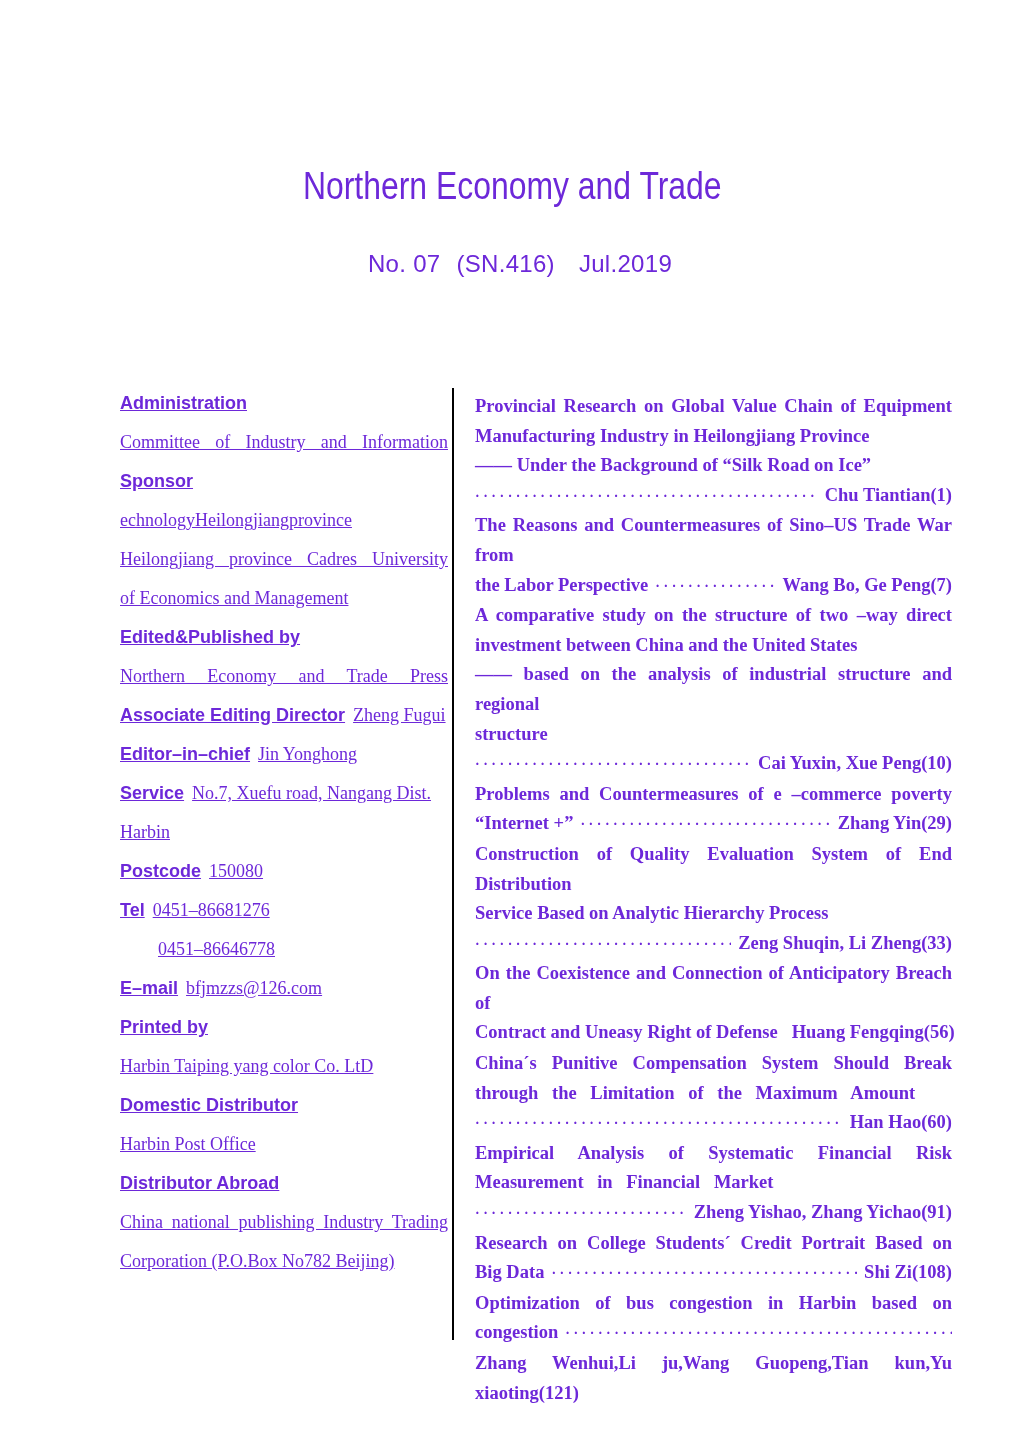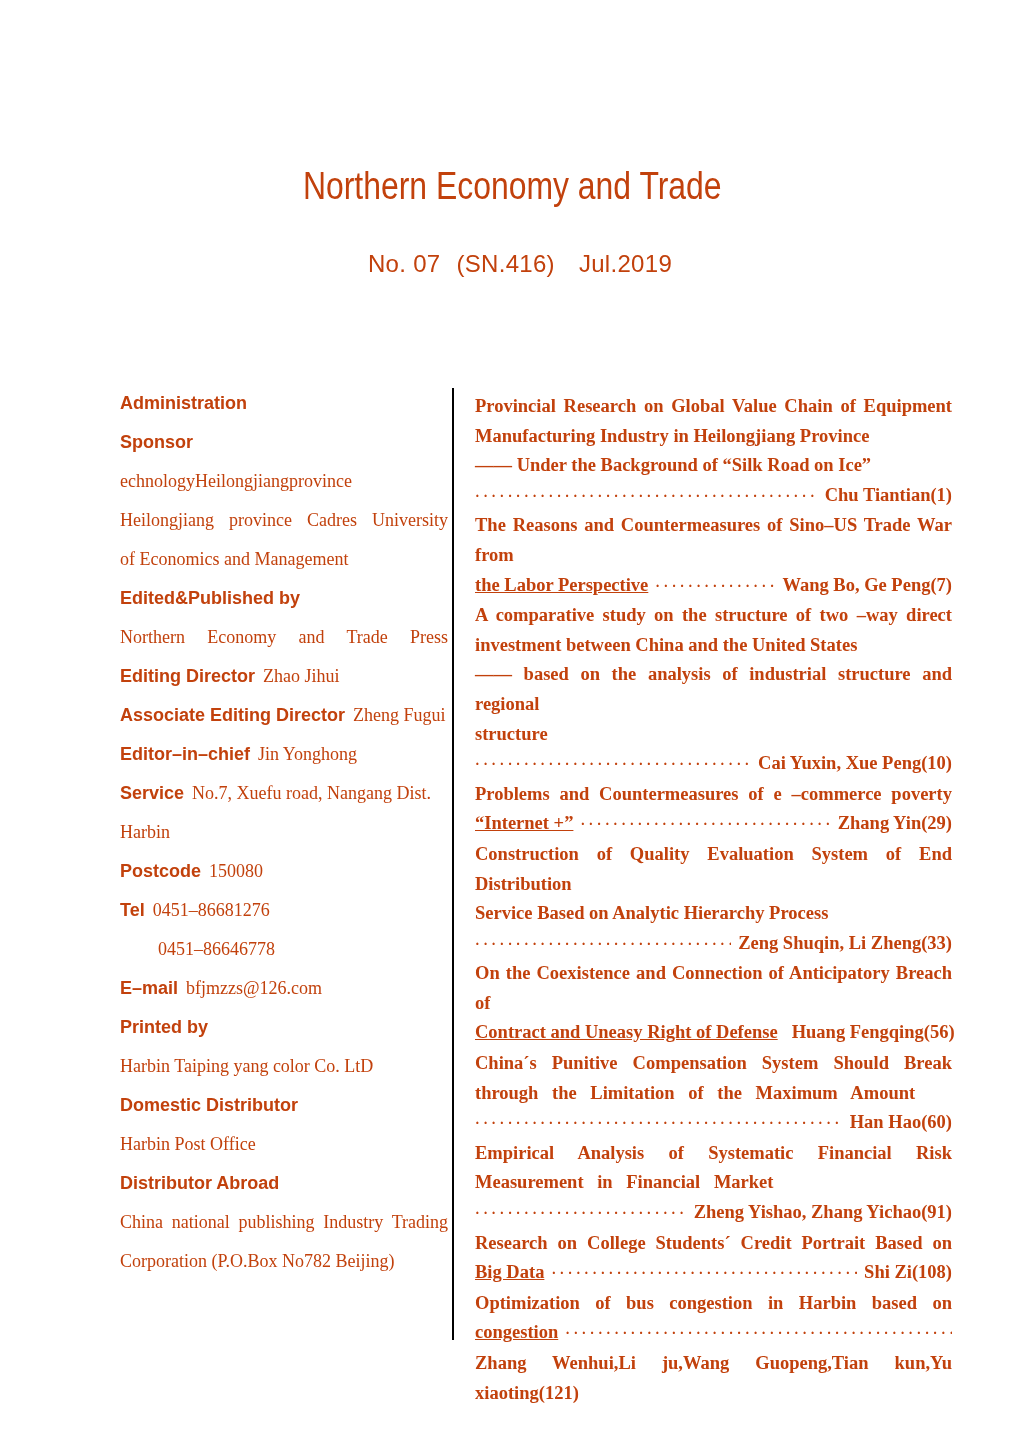--- a/index.html
+++ b/index.html
@@ -1,21 +1,21 @@
 <!DOCTYPE html>
 <html><head>
 <meta charset="utf-8">
 <style>
   html,body { margin:0; padding:0; background:#e9e9e9; }
   .page {
     position:relative;
     width:1024px; height:1448px;
     margin:0 auto;
     background:#ffffff;
-    color:#c2410c;
+    color:#6d28d9;
     font-family:"Liberation Serif", serif;
     overflow:hidden;
   }
   
   .title {
     position:absolute; top:166px; left:0; width:100%;
     text-align:center;
     font-family:"Liberation Sans", sans-serif;
     font-weight:400;
     font-size:38px;
@@ -34,21 +34,21 @@
 
   
   .divider {
     position:absolute; left:452px; top:388px;
     width:2px; height:952px; background:#000;
   }
   .masthead {
     position:absolute; left:120px; top:384px; width:328px;
     font-size:18px; line-height:39px;
   }
-  .m-line { white-space:nowrap; }
+  .m-line { white-space:nowrap;text-decoration:underline; }
   .m-heading {
     font-family:"Liberation Sans", sans-serif;
     font-weight:700; font-size:18px;
   }
   .m-label {
     font-family:"Liberation Sans", sans-serif;
     font-weight:700; font-size:18px; margin-right:8px;
   }
   .m-value { font-family:"Liberation Serif", serif; }
   .m-line.just { white-space:normal; text-align:justify; text-align-last:justify; }
@@ -56,21 +56,21 @@
 
   .toc {
     position:absolute; left:475px; top:392px; width:477px;
     font-size:18.5px; line-height:29.6px; font-weight:600;
   }
   .toc-entry { }
   .t-line { }
   .t-line.just { text-align:justify; text-align-last:justify; }
   .t-line.spread { word-spacing:9px; }
   .t-leader { display:flex; align-items:baseline; }
-  .t-leader .pre { white-space:nowrap; margin-right:7px;text-decoration:underline; }
+  .t-leader .pre { white-space:nowrap; margin-right:7px; }
   .t-leader .fill {
     flex:1 1 auto; overflow:hidden; white-space:nowrap;
     letter-spacing:3.5px; font-size:14px; font-weight:600;
   }
   .t-leader .auth { white-space:nowrap; margin-left:7px; }
 </style>
 </head>
 <body>
 
 <div class="page">
@@ -79,27 +79,27 @@
   <div class="issue-line">
     <span class="no">No. 07</span>
     <span class="sn">(SN.416)</span>
     <span class="date">Jul.2019</span>
   </div>
 
   <div class="divider"></div>
 
   <div class="masthead" id="masthead">
       <div class="m-line m-heading">Administration</div>
+      <div class="m-line just">Committee of Industry and Information</div>
       <div class="m-line m-heading">Sponsor</div>
       <div class="m-line">echnologyHeilongjiangprovince</div>
       <div class="m-line just">Heilongjiang province Cadres University</div>
       <div class="m-line">of Economics and Management</div>
       <div class="m-line m-heading">Edited&amp;Published by</div>
       <div class="m-line just">Northern Economy and Trade Press</div>
-      <div class="m-line"><span class="m-label">Editing Director</span><span class="m-value">Zhao Jihui</span></div>
       <div class="m-line"><span class="m-label">Associate Editing Director</span><span class="m-value">Zheng Fugui</span></div>
       <div class="m-line"><span class="m-label">Editor–in–chief</span><span class="m-value">Jin Yonghong</span></div>
       <div class="m-line"><span class="m-label">Service</span><span class="m-value">No.7, Xuefu road, Nangang Dist.</span></div>
       <div class="m-line">Harbin</div>
       <div class="m-line"><span class="m-label">Postcode</span><span class="m-value">150080</span></div>
       <div class="m-line"><span class="m-label">Tel</span><span class="m-value">0451–86681276</span></div>
       <div class="m-line indent">0451–86646778</div>
       <div class="m-line"><span class="m-label">E–mail</span><span class="m-value">bfjmzzs@126.com</span></div>
       <div class="m-line m-heading">Printed by</div>
       <div class="m-line">Harbin Taiping yang color Co. LtD</div>

